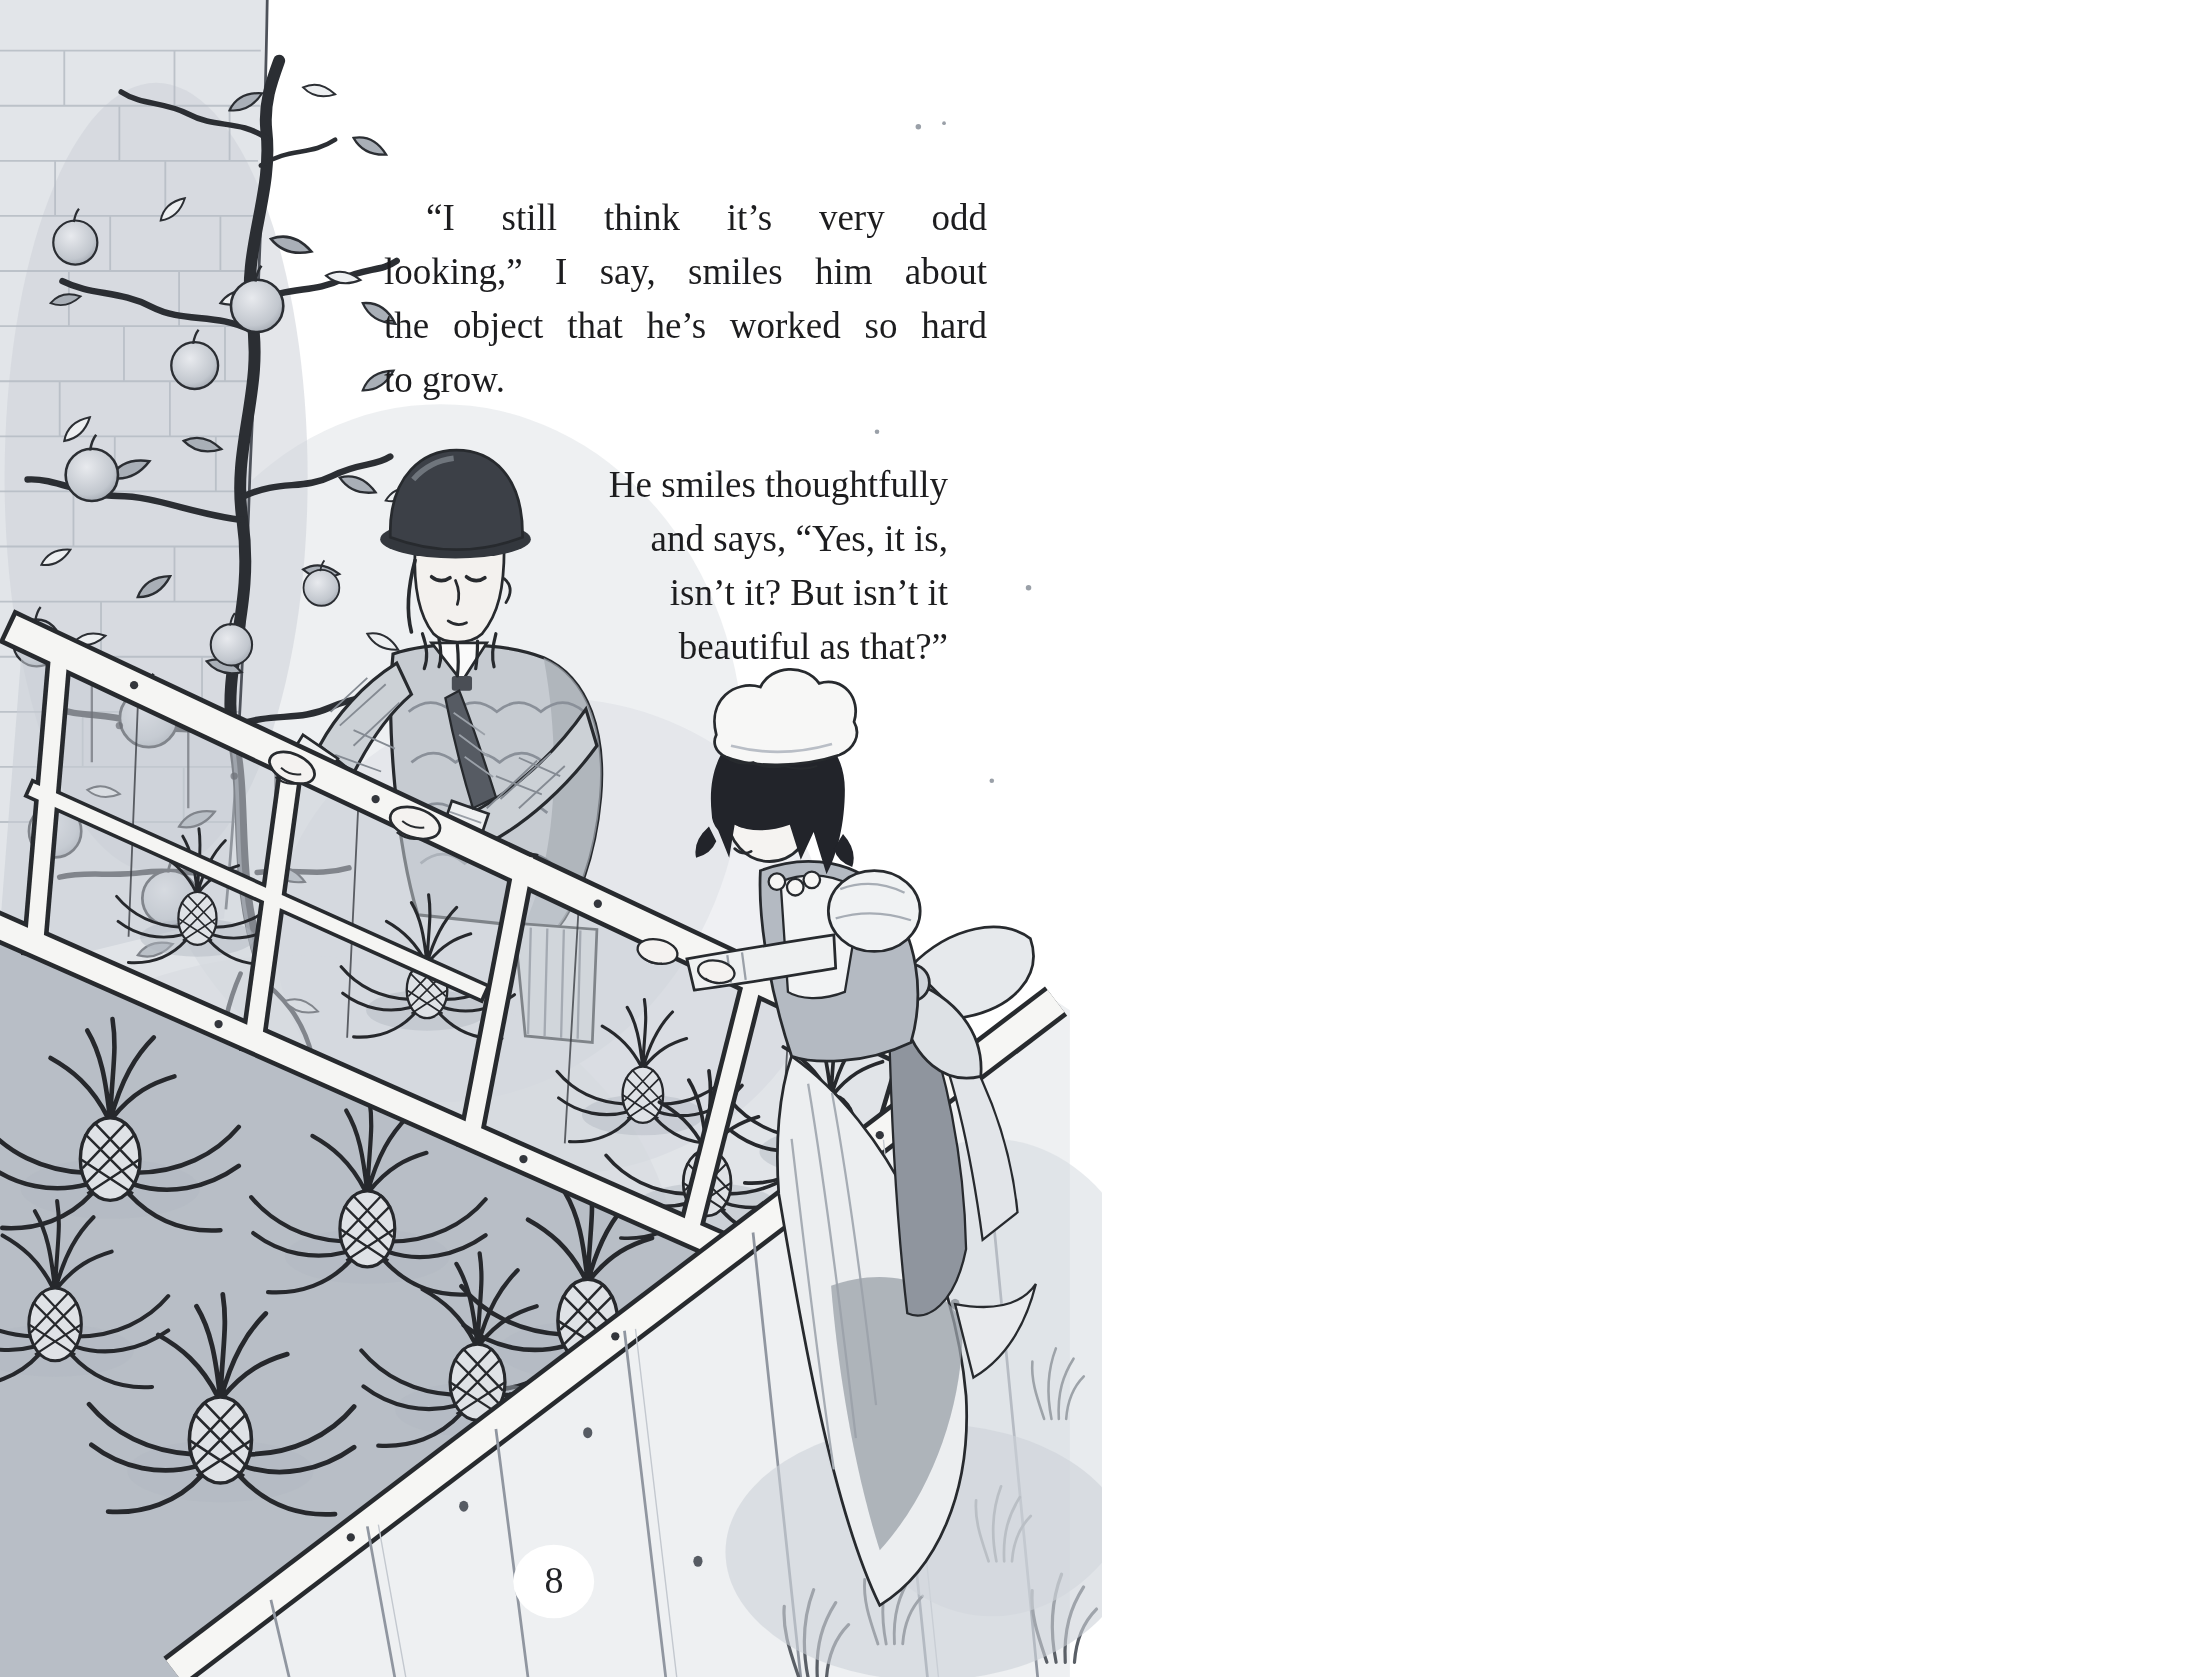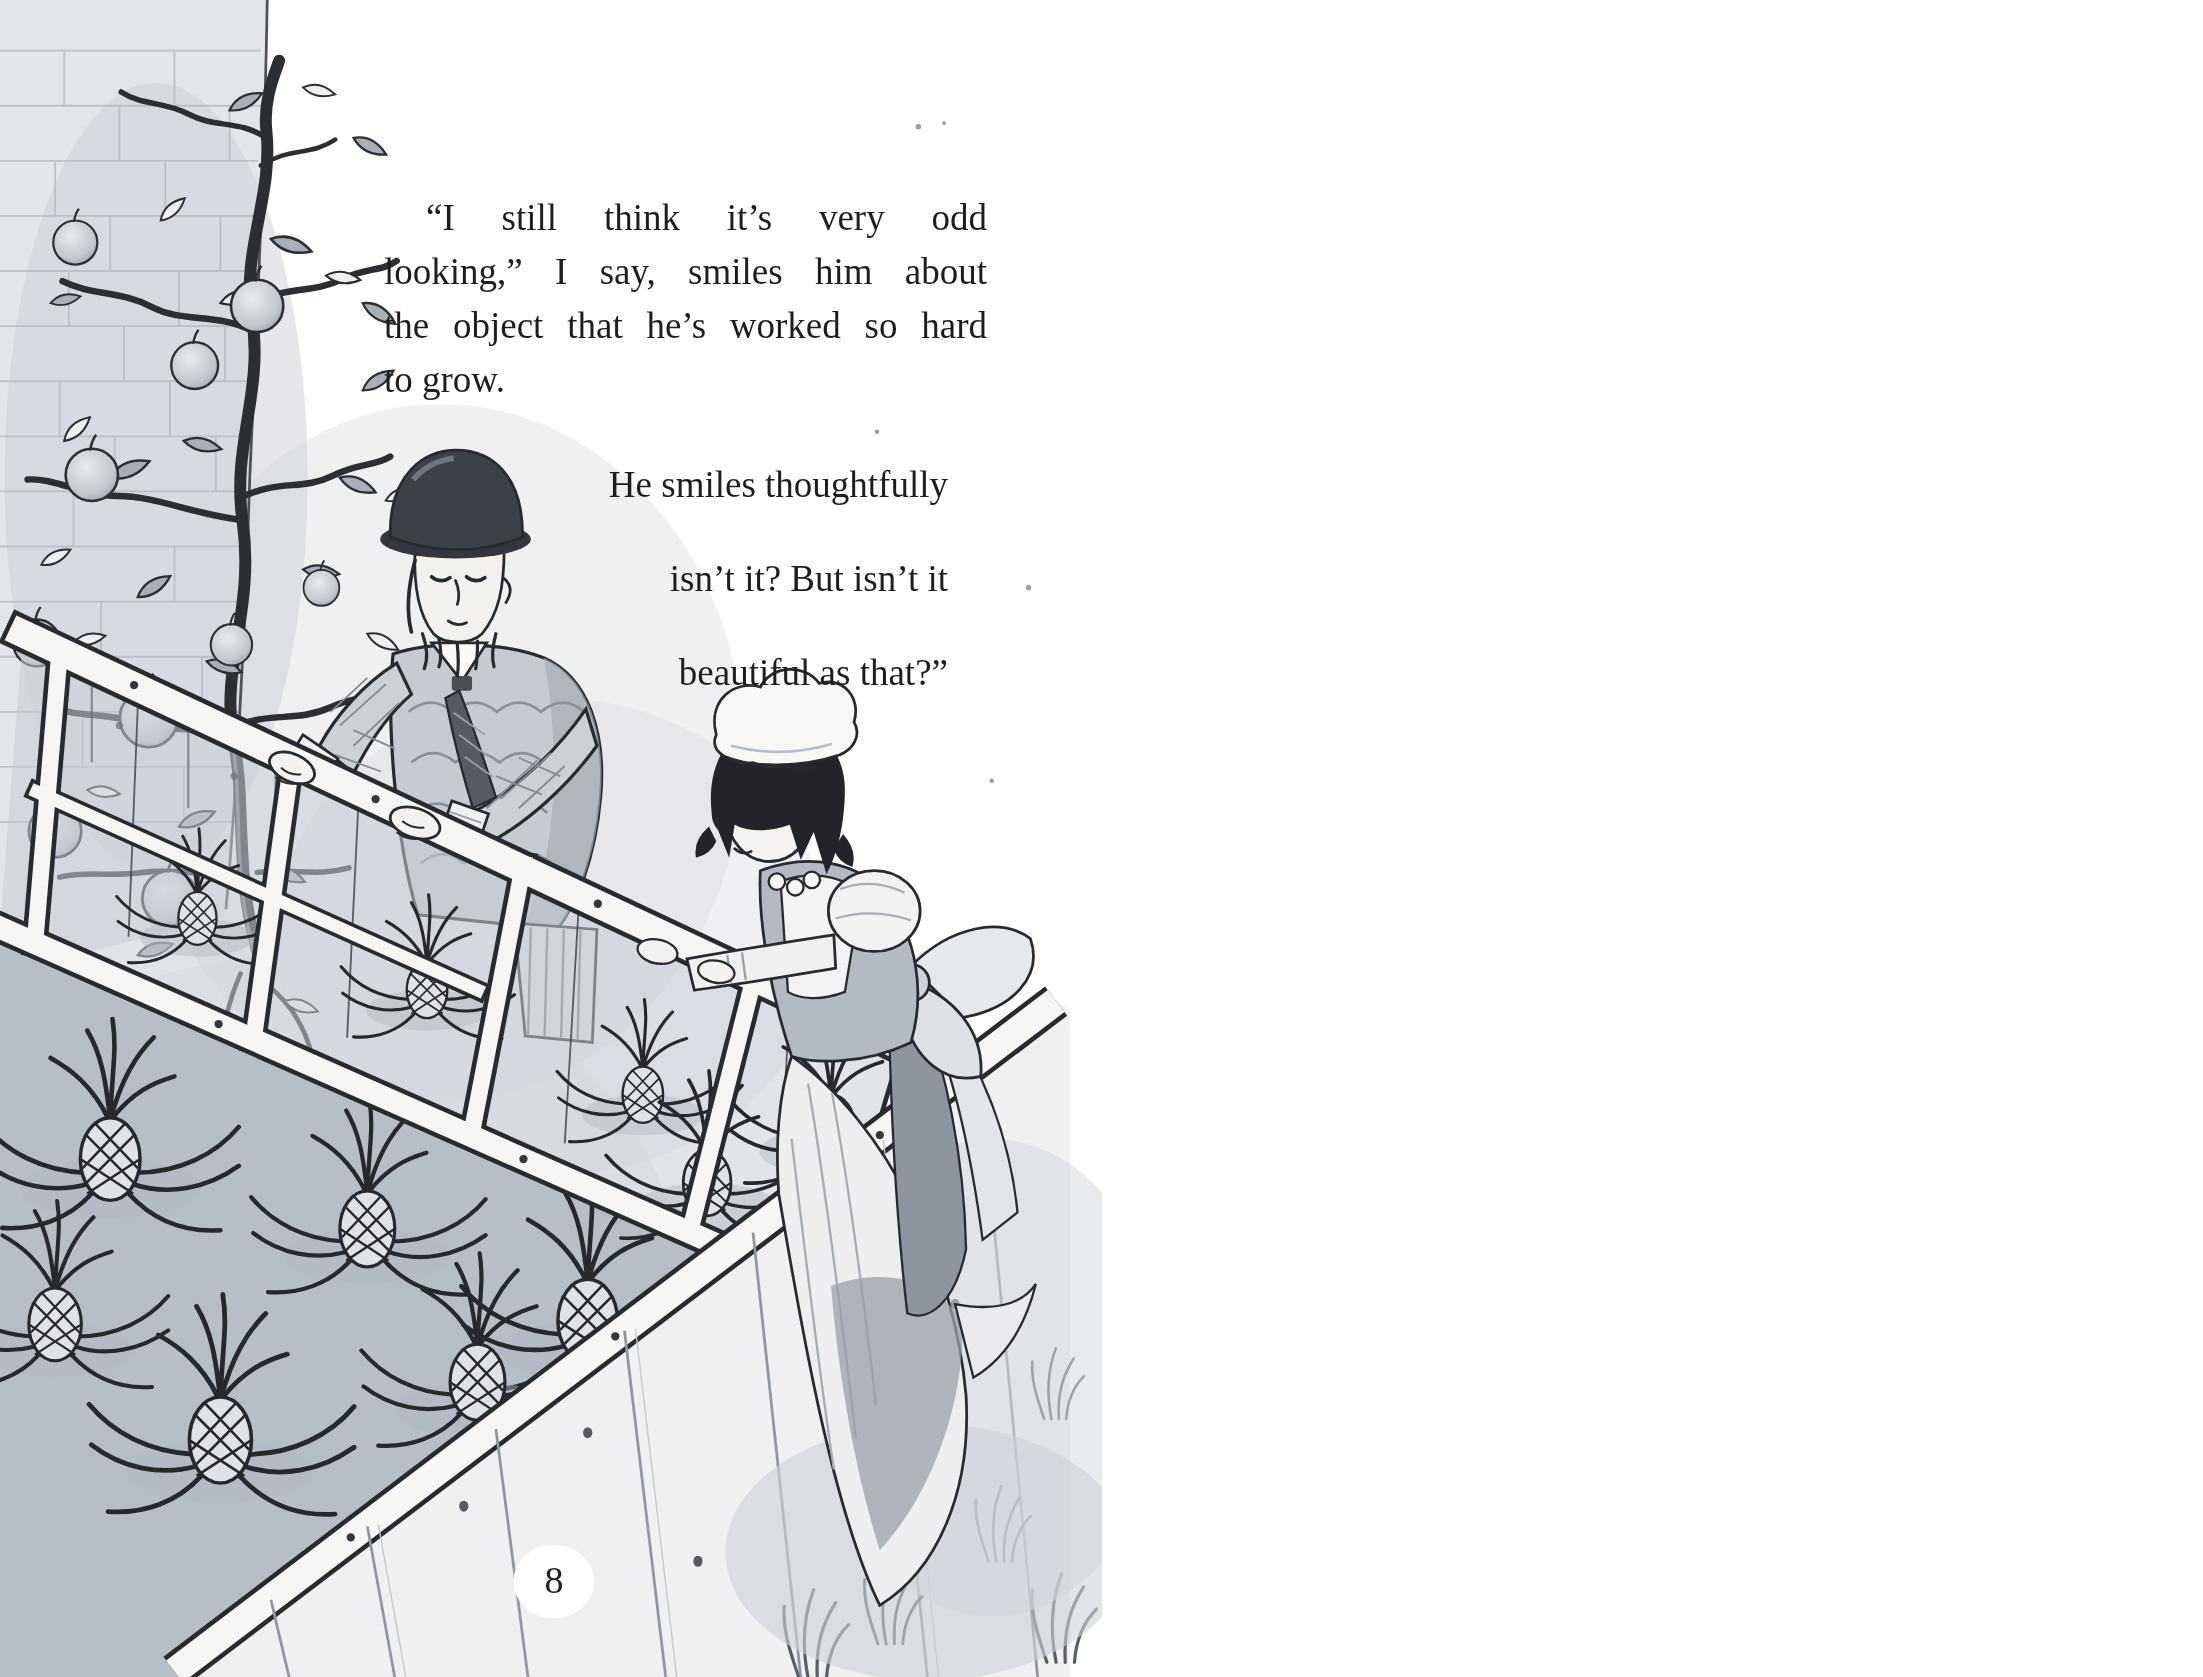--- a/index.html
+++ b/index.html
@@ -17,21 +17,21 @@
   #lp-text{left:384px;top:191px;width:603px;}
   #lp-p2{margin-top:51px;width:564px;}
 
   .para .line{
     height:54px;line-height:54px;
     text-align:justify;text-align-last:justify;
     white-space:nowrap;
   }
   .para.indent-first .line:first-child{text-indent:42px;}
   .para .line:last-child{text-align-last:left;}
-  .para.align-right .line{text-align:right;text-align-last:right;text-indent:0;margin-top:40px;}
+  .para.align-right .line{text-align:right;text-align-last:right;text-indent:0;}
   .para.align-right .line:last-child{text-align-last:right;}
 
   .pnum{
     position:absolute;width:92px;text-align:center;
     font-size:38px;line-height:46px;color:#222326;
   }
   #pnum-8{left:508px;top:1557px;}
 </style>
 </head>
 <body>
@@ -335,20 +335,21 @@
 
     <div class="textblock" id="lp-text">
       <div class="para indent-first" id="lp-p1">
           <div class="line">“I still think it’s very odd</div>
           <div class="line">looking,” I say, smiles him about</div>
           <div class="line">the object that he’s worked so hard</div>
           <div class="line">to grow.</div>
         </div>
       <div class="para align-right" id="lp-p2">
           <div class="line">He smiles thoughtfully</div>
+          <div class="line">and says, “Yes, it is,</div>
           <div class="line">isn’t it? But isn’t it</div>
           <div class="line">beautiful as that?”</div>
         </div>
     </div>
 
     <span class="pnum" id="pnum-8">8</span>
   </div>
 
   <div class="page" id="right-page">
     

